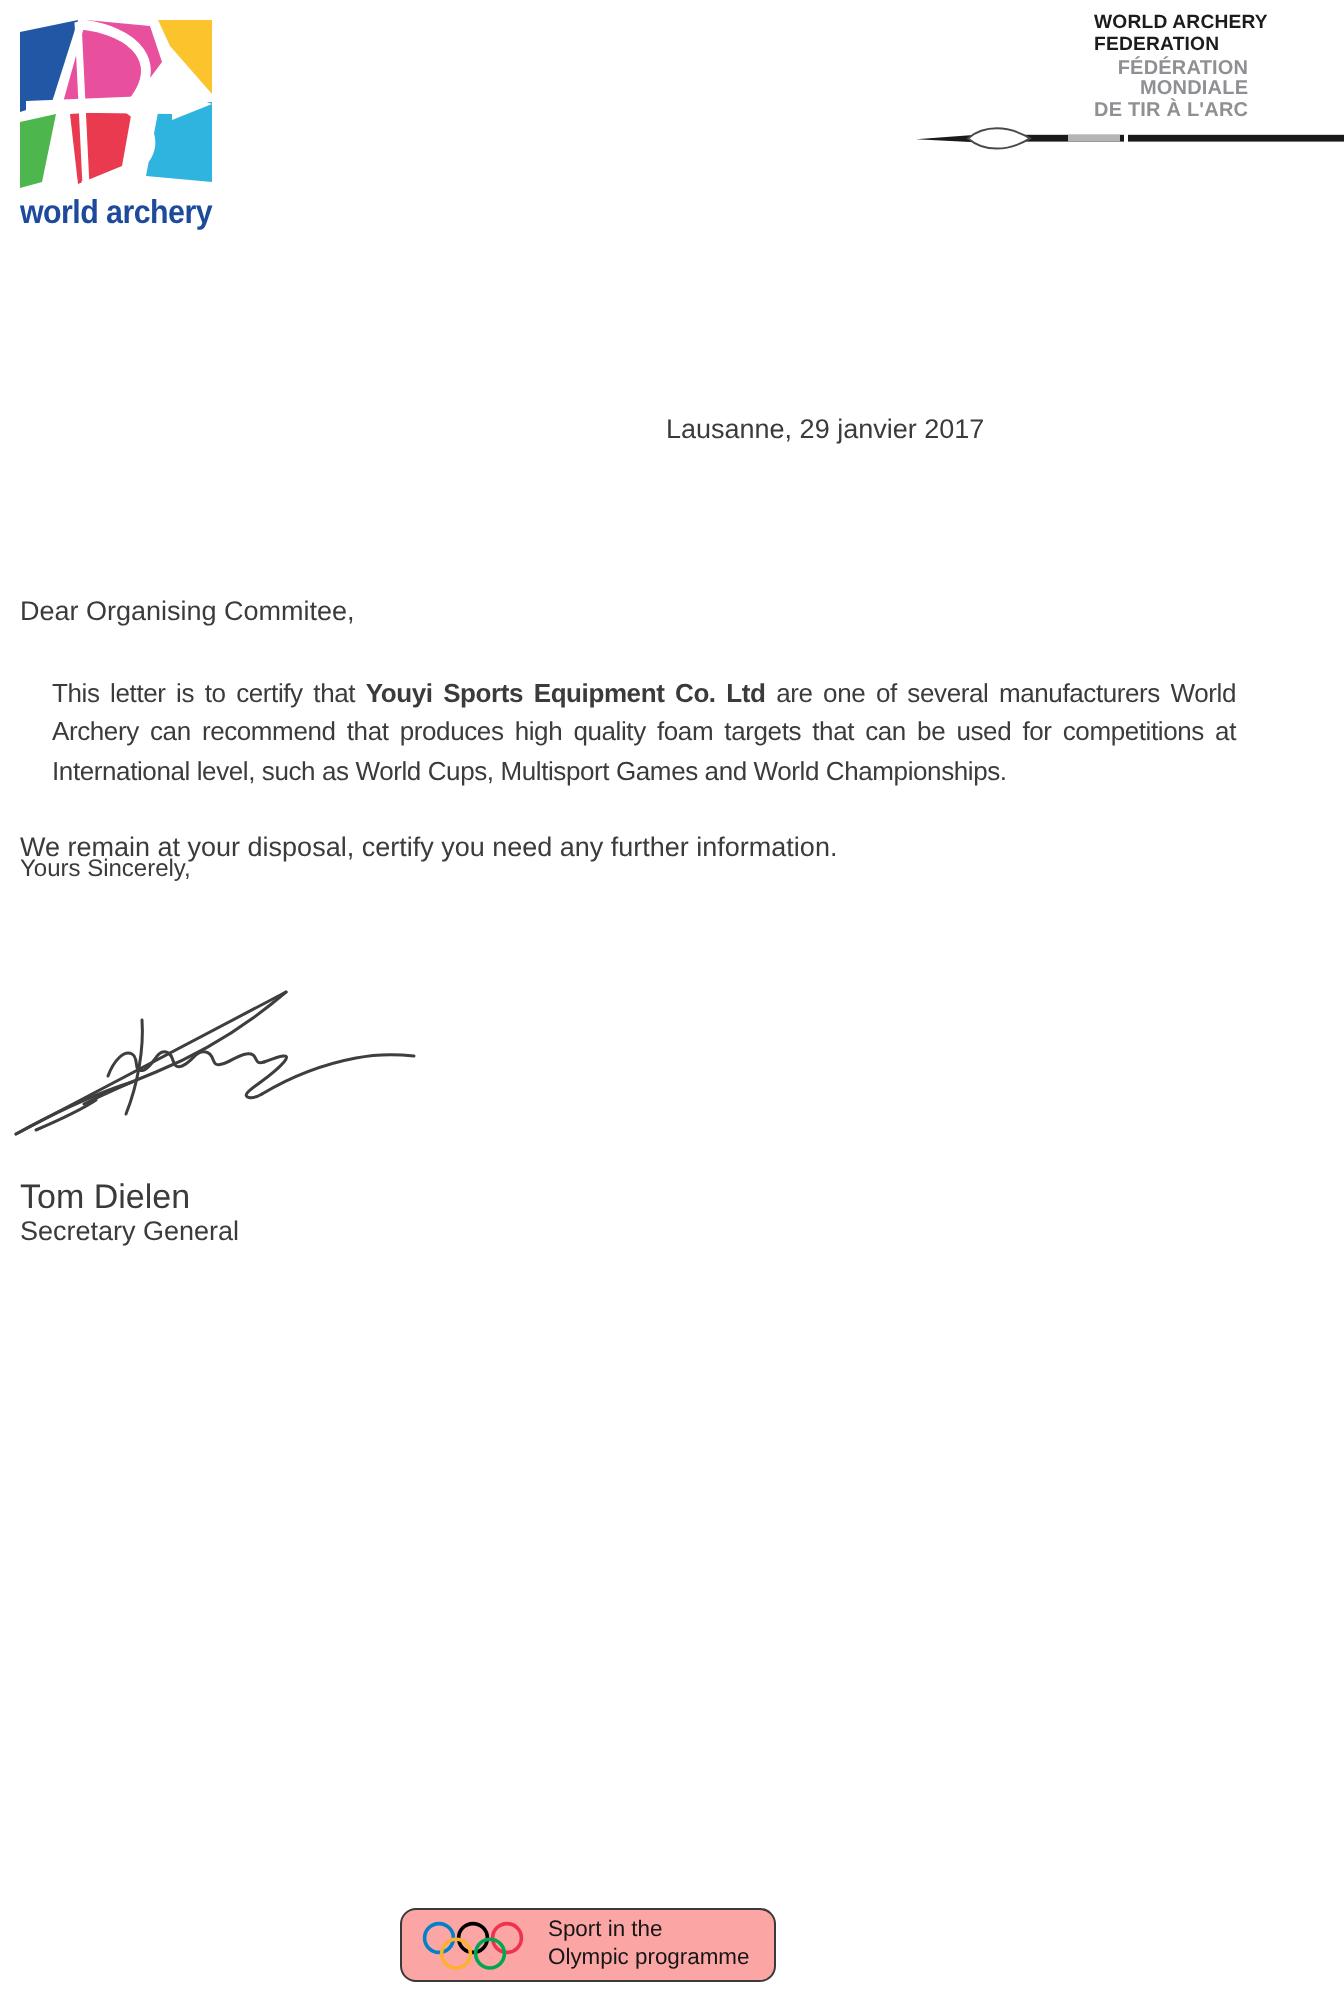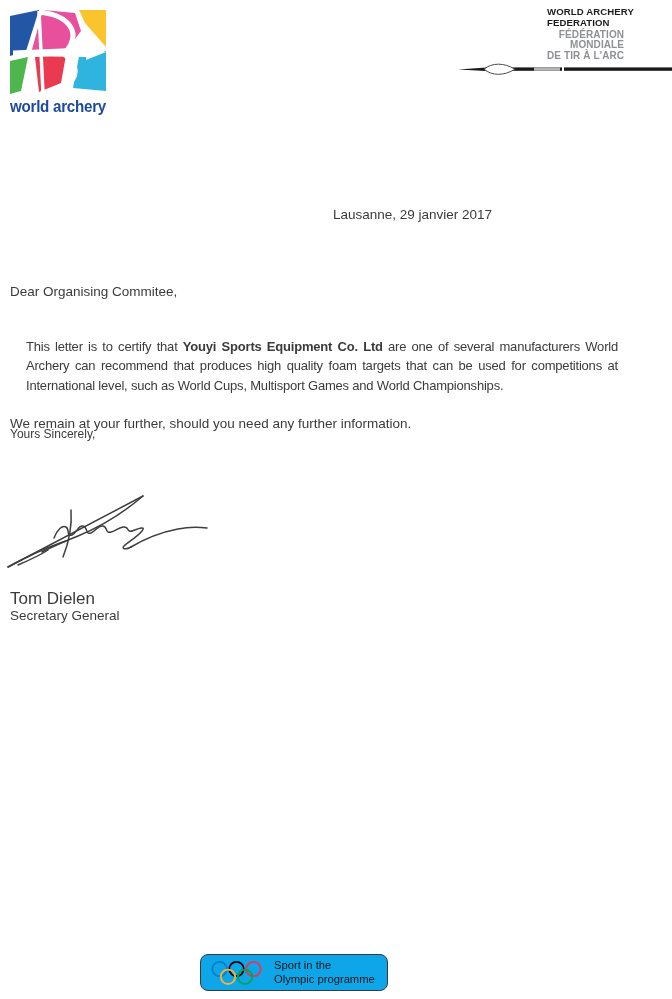--- a/index.html
+++ b/index.html
@@ -15,35 +15,35 @@
   .wordmark{margin-top:2px;}
   .arrow-svg{position:absolute;left:458px;top:61px;}
   .org-en{position:absolute;left:547px;top:7px;font-size:9.6px;font-weight:700;
           line-height:10.6px;color:#1c1c1c;letter-spacing:0.1px;}
   .org-fr{position:absolute;left:547px;top:30px;font-size:10px;font-weight:700;
           line-height:10.4px;color:#8e9093;letter-spacing:0.1px;text-align:right;}
   .address{position:absolute;left:547px;top:73px;font-size:8.6px;
            line-height:10.4px;color:#5c5d5f;}
   
   .dateline{position:absolute;left:333px;top:207px;font-size:13.5px;}
-  .salutation{position:absolute;left:10px;top:284px;font-size:13.5px;}
+  .salutation{position:absolute;left:10px;top:298px;font-size:13.5px;}
   .para1{position:absolute;left:10px;top:321px;width:592px;margin:16px;
          font-size:13px;line-height:19.3px;letter-spacing:-0.2px;
          text-align:justify;}
   .para1 b{letter-spacing:-0.2px;}
   .para2{position:absolute;left:10px;top:414px;width:592px;margin:0;
          font-size:13.5px;line-height:19.3px;}
   .closing{position:absolute;left:10px;top:427px;font-size:12px;}
   .signature{position:absolute;left:2px;top:486px;}
   .signer-name{position:absolute;left:10px;top:589px;font-size:17px;}
   .signer-title{position:absolute;left:10px;top:608px;font-size:13.5px;}
   
   .olympic-badge{position:absolute;left:200px;top:954px;width:188px;height:37px;
     box-sizing:border-box;border:1.3px solid #3a3a3a;border-radius:8px;
-    display:flex;align-items:center;gap:10px;padding:0 6px 0 9px;background:#0ea5e9;}
+    display:flex;align-items:center;gap:10px;padding:0 6px 0 9px;background:#fca5a5;}
   .badge-text{font-size:11.2px;line-height:13.4px;color:#161616;}
 </style>
 </head>
 <body>
 
 <div class="page">
 
   <div class="logo-block">
     <svg width="96" height="84" viewBox="0 0 96 84">
       <polygon points="0,6 29,0 16,41 0,46" fill="#2257a5"></polygon>
@@ -78,21 +78,21 @@
     <div>MONDIALE</div>
     <div>DE TIR À L'ARC</div>
   </div>
 
   <div class="dateline">Lausanne, 29 janvier 2017</div>
 
   <div class="salutation">Dear Organising Commitee,</div>
 
   <p class="para1"><span>This letter is to certify that </span><b>Youyi Sports Equipment Co. Ltd</b><span> are one of several manufacturers World Archery can recommend that produces high quality foam targets that can be used for competitions at International level, such as World Cups, Multisport Games and World Championships.</span></p>
 
-  <p class="para2">We remain at your further, should you need any further information.</p>
+  <p class="para2">We remain at your disposal, certify you need any further information.</p>
 
   <div class="closing">Yours Sincerely,</div>
 
   <svg class="signature" width="212" height="88" viewBox="0 0 212 88">
     <g fill="none" stroke="#3e3e3e" stroke-width="1.5" stroke-linecap="round">
       <path d="M 6 81 L 141 10"></path>
       <path d="M 141 10 C 120 28 98 41 76 50 C 66 54 52 60 40 66"></path>
       <path d="M 6 81 C 26 70 44 62 58 57 L 64 55"></path>
       <path d="M 69 24 C 70 38 67 56 61 71"></path>
       <path d="M 46 64 C 40 68 30 73 16 79"></path>

